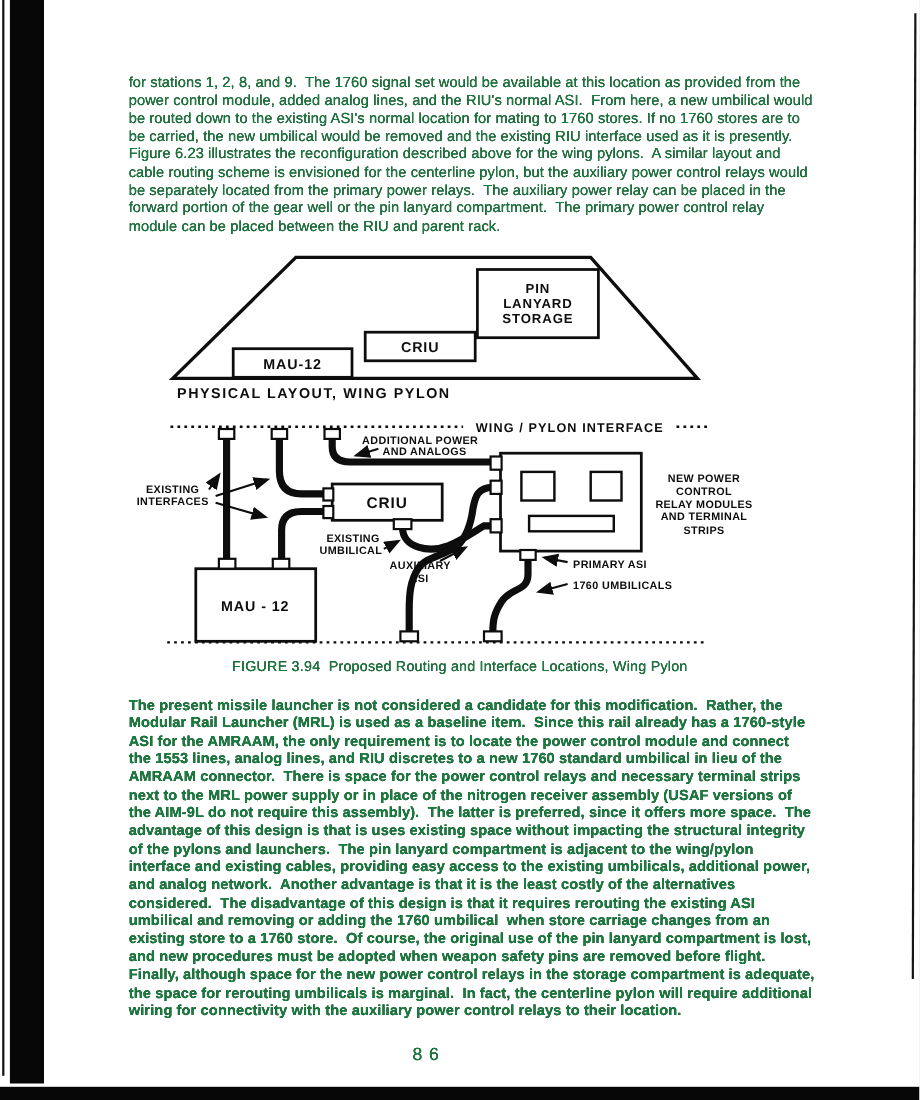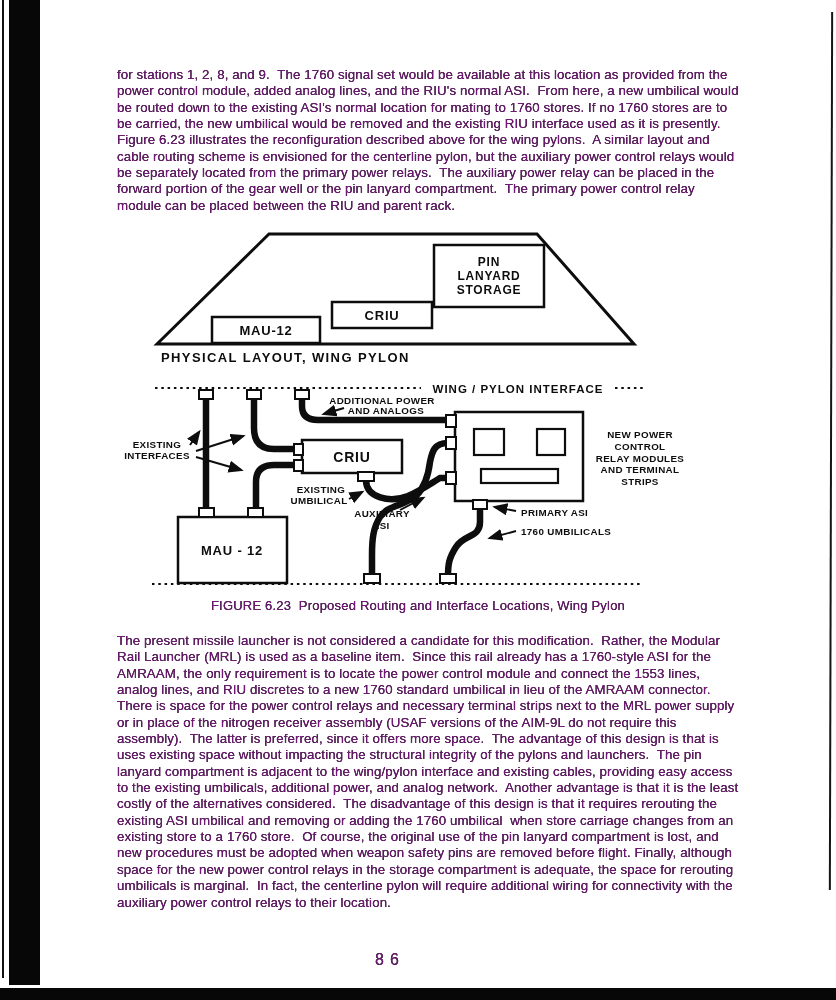--- a/index.html
+++ b/index.html
@@ -1,33 +1,33 @@
 <!DOCTYPE html>
 <html><head>
 <meta charset="utf-8">
 <style>
   html,body { margin:0; padding:0; background:#e8e8e8; }
   .page {
     position:relative; width:836px; height:1000px; margin:0 auto;
     background:#ffffff; overflow:hidden;
-    font-family:"Liberation Sans", sans-serif; color:#701a75;
+    font-family:"Liberation Sans", sans-serif; color:#15803d;
   }
   
   .scan-left-bar   { position:absolute; left:9px;  top:0; width:31px; height:985px; background:#070707; }
   .scan-left-line  { position:absolute; left:2px;  top:0; width:2px;  height:978px; background:#111; }
   .scan-bottom-bar { position:absolute; left:0;    top:988px; width:836px; height:12px; background:#070707; }
   .scan-right-line { position:absolute; left:830px; top:12px; width:2px; height:878px; background:#151515; transform:rotate(0.15deg); }
 
   .para {
     position:absolute; left:117px; width:624px;
     font-size:13.3px; line-height:16.35px; letter-spacing:0.1px;
     white-space:pre-wrap; text-shadow:0 0 0.45px #000;
   }
   .para-top { top:67px; }
-  .para-bottom { top:633px; }
+  .para-bottom { top:633px;font-weight:bold; }
 
   .caption {
     position:absolute; left:0; top:598px; width:836px; text-align:center;
     font-size:13px; letter-spacing:0.2px; white-space:pre; text-shadow:0 0 0.4px #000;
   }
   .page-number {
     position:absolute; left:340px; top:951px; width:100px; text-align:center;
     font-size:16px; letter-spacing:6px; text-shadow:0 0 0.4px #000;
   }
 
@@ -147,19 +147,19 @@
       <text class="dlabel" x="640" y="485" text-anchor="middle">STRIPS</text>
 
       <text class="dlabel" x="521" y="516">PRIMARY ASI</text>
       <line class="arrow" x1="516" y1="511" x2="495" y2="507" marker-end="url(#arr)"></line>
 
       <text class="dlabel" x="521" y="535">1760 UMBILICALS</text>
       <line class="arrow" x1="516" y1="531" x2="490" y2="538" marker-end="url(#arr)"></line>
     </g>
   </svg>
 
-  <div class="caption">FIGURE 6.23  Proposed Routing and Interface Locations, Wing Pylon</div>
+  <div class="caption">FIGURE 3.94  Proposed Routing and Interface Locations, Wing Pylon</div>
 
   <div class="para para-bottom">The present missile launcher is not considered a candidate for this modification.  Rather, the Modular Rail Launcher (MRL) is used as a baseline item.  Since this rail already has a 1760-style ASI for the AMRAAM, the only requirement is to locate the power control module and connect the 1553 lines, analog lines, and RIU discretes to a new 1760 standard umbilical in lieu of the AMRAAM connector.  There is space for the power control relays and necessary terminal strips next to the MRL power supply or in place of the nitrogen receiver assembly (USAF versions of the AIM-9L do not require this assembly).  The latter is preferred, since it offers more space.  The advantage of this design is that is uses existing space without impacting the structural integrity of the pylons and launchers.  The pin lanyard compartment is adjacent to the wing/pylon interface and existing cables, providing easy access to the existing umbilicals, additional power, and analog network.  Another advantage is that it is the least costly of the alternatives considered.  The disadvantage of this design is that it requires rerouting the existing ASI umbilical and removing or adding the 1760 umbilical  when store carriage changes from an existing store to a 1760 store.  Of course, the original use of the pin lanyard compartment is lost, and new procedures must be adopted when weapon safety pins are removed before flight. Finally, although space for the new power control relays in the storage compartment is adequate, the space for rerouting umbilicals is marginal.  In fact, the centerline pylon will require additional wiring for connectivity with the auxiliary power control relays to their location.</div>
 
   <div class="page-number">86</div>
 
 </div>
 
 </body></html>

